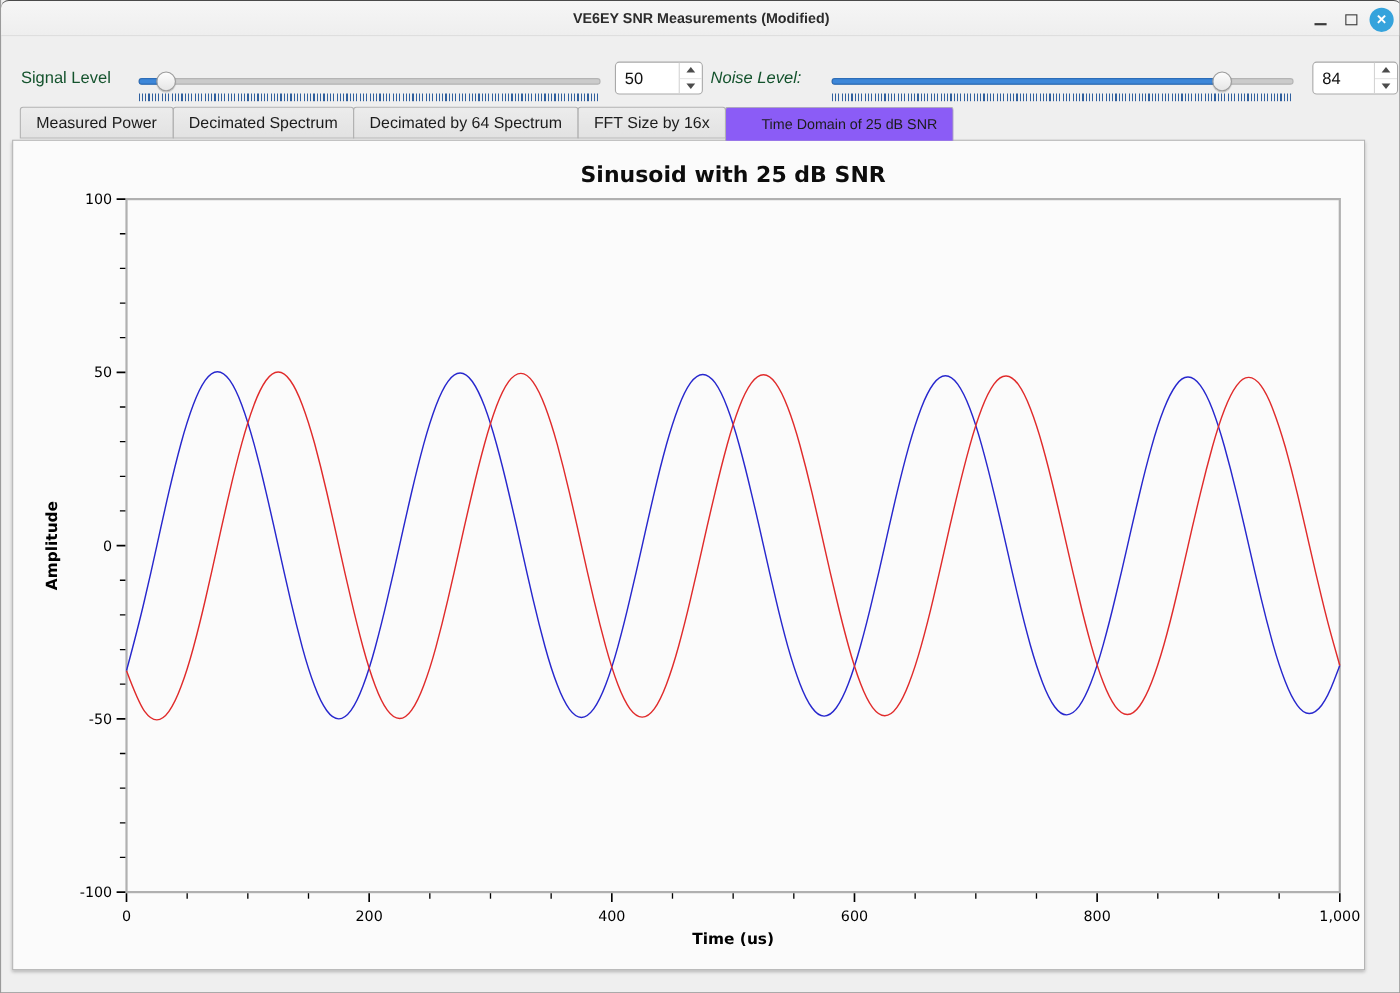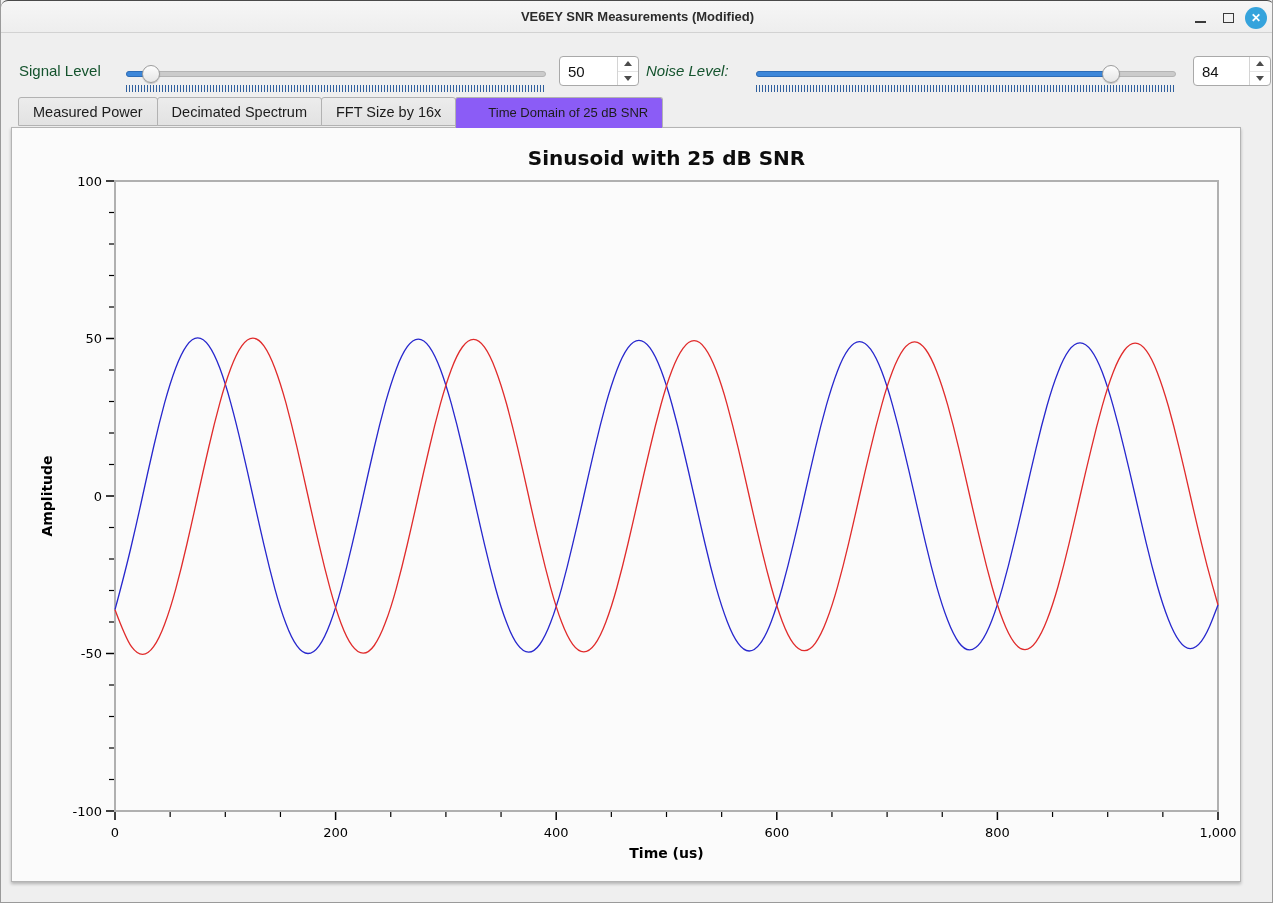--- a/index.html
+++ b/index.html
@@ -126,20 +126,21 @@
       </div>
     <div class="spin-down">
         <div class="tri-down"></div>
       </div>
   </div>
 </div>
 
 <div class="tabs">
   <button class="tab">Measured Power</button>
   <button class="tab">Decimated Spectrum</button>
+  <button class="tab">Decimated by 64 Spectrum</button>
   <button class="tab">FFT Size by 16x</button>
   <button class="tab active">Time Domain of 25 dB SNR</button>
 </div>
 
 <div class="panel">
   <div class="chart-title">Sinusoid with 25 dB SNR</div>
   <svg class="plot" width="1228" height="753">
       <rect x="103" y="53" width="1103" height="630" fill="none" stroke="#b0b0b0" stroke-width="2"></rect>
       <line x1="158.15" y1="684" x2="158.15" y2="689" stroke="#000000" stroke-width="1.2"></line>
       <line x1="213.3" y1="684" x2="213.3" y2="689" stroke="#000000" stroke-width="1.2"></line>

